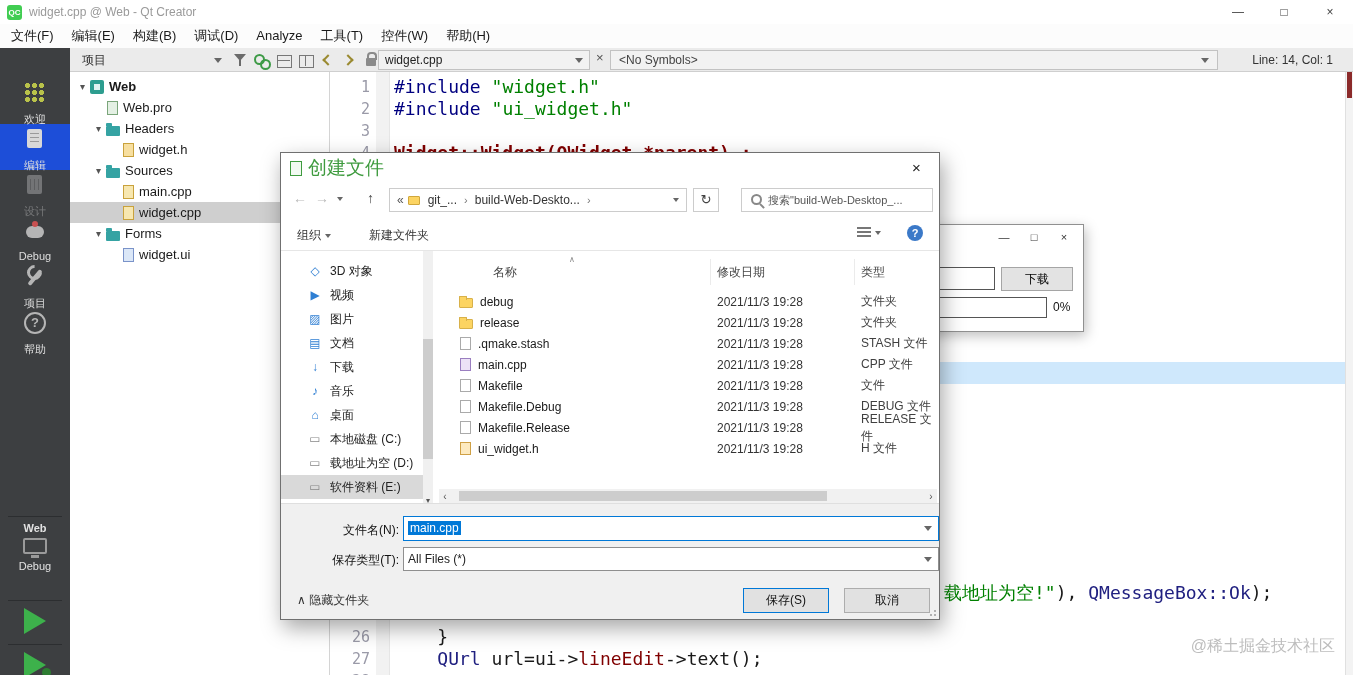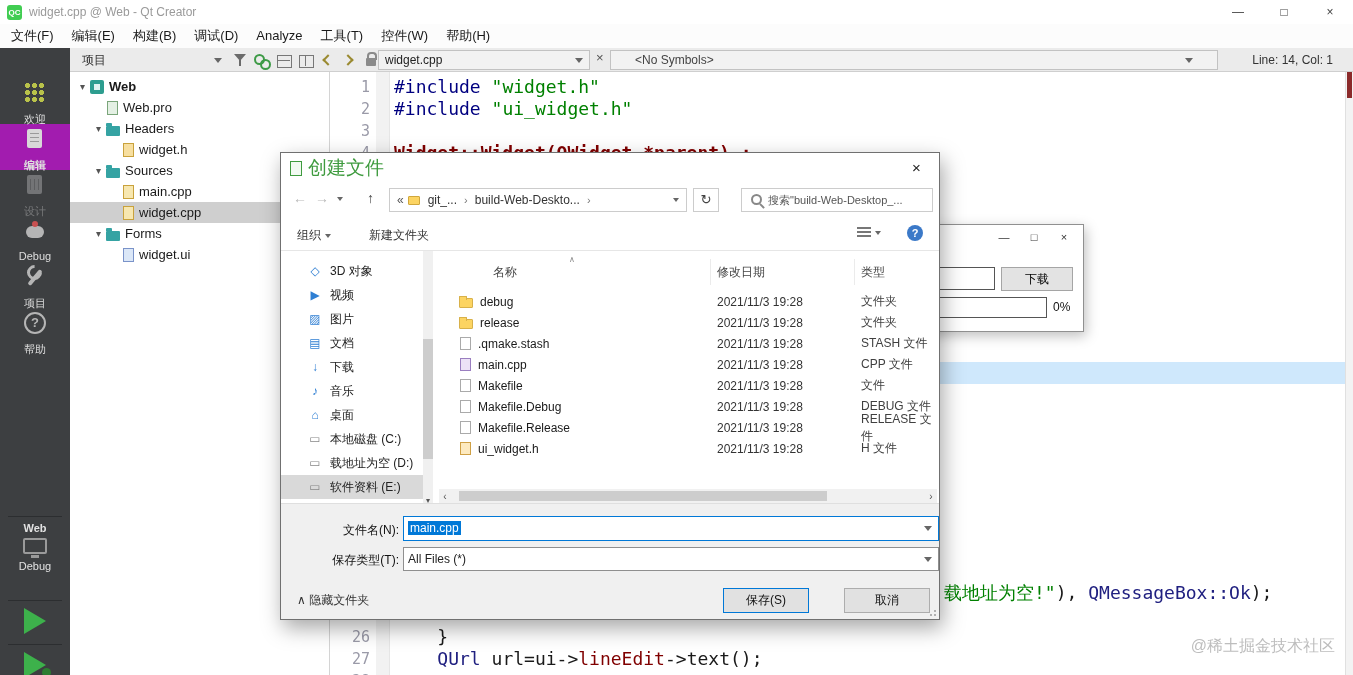--- a/index.html
+++ b/index.html
@@ -15,21 +15,21 @@
   .wc{width:46px;text-align:center;line-height:24px;color:#444;font-size:12px;}
 
   
   .menubar{position:absolute;left:0;top:24px;width:100%;height:24px;background:#fcfcfc;display:flex;align-items:center;padding-left:2px;}
   .menu-item{padding:0 9px;font-size:13px;color:#1a1a1a;line-height:24px;}
 
   
   .modebar{position:absolute;left:0;top:48px;width:70px;height:627px;background:#3d3f41;}
   .modes{padding-top:30px;}
   .mode{height:46px;padding-top:4px;text-align:center;color:#dedede;font-size:11px;}
-  .mode.active{background:#a21caf;font-weight:bold;}
+  .mode.active{background:#1d4ed8;}
   .mode.disabled{opacity:.35;}
   .mode-label{margin-top:8px;}
   .mi{width:22px;height:22px;margin:0 auto;position:relative;color:#b5b5b5;}
   .icon-welcome{background-image:radial-gradient(circle 2.5px at 3.5px 3.5px,#b9c24a 99%,transparent 100%);background-size:7px 7px;}
   .icon-edit::before{content:"";position:absolute;left:3px;top:1px;width:15px;height:19px;background:#d8d8d8;border-radius:2px;}
   .icon-edit::after{content:"";position:absolute;left:6px;top:5px;width:9px;height:11px;background:repeating-linear-gradient(#9a9a9a 0 1.5px,transparent 1.5px 4px);}
   .icon-design::before{content:"";position:absolute;left:3px;top:1px;width:15px;height:19px;background:#d8d8d8;border-radius:2px;}
   .icon-design::after{content:"";position:absolute;left:6px;top:5px;width:9px;height:11px;background:repeating-linear-gradient(90deg,#9a9a9a 0 1.5px,transparent 1.5px 4px);}
   .icon-debug::before{content:"";position:absolute;left:2px;top:6px;width:18px;height:12px;background:#b5b5b5;border-radius:7px;}
   .icon-debug::after{content:"";position:absolute;left:8px;top:1px;width:6px;height:6px;background:#c85050;border-radius:50%;}
@@ -64,21 +64,21 @@
   .split::before,.split2::before{content:"";position:absolute;left:1px;top:3px;width:13px;height:11px;border:1px solid #777;}
   .split::after{content:"";position:absolute;left:1px;top:8px;width:13px;height:1px;background:#777;}
   .split2::after{content:"";position:absolute;left:7px;top:3px;width:1px;height:11px;background:#777;}
   .nav-chev{position:absolute;top:8px;width:8px;height:8px;border-left:2px solid #9a8a30;border-bottom:2px solid #9a8a30;}
   .nav-chev.back{left:254px;transform:rotate(45deg);}
   .nav-chev.fwd{left:274px;transform:rotate(-135deg);}
   .lock{position:absolute;left:296px;top:10px;width:10px;height:8px;background:#8a8a8a;border-radius:1px;}
   .lock::before{content:"";position:absolute;left:1px;top:-6px;width:6px;height:6px;border:2px solid #8a8a8a;border-bottom:none;border-radius:4px 4px 0 0;}
   .file-combo{position:absolute;left:308px;top:2px;width:212px;height:20px;border:1px solid #c2c2c2;background:#f2f2f2;display:flex;align-items:center;justify-content:space-between;padding:0 6px;font-size:12px;color:#222;}
   .tb-close{position:absolute;left:526px;top:2px;font-size:13px;color:#555;}
-  .sym-combo{position:absolute;left:540px;top:2px;width:608px;height:20px;border:1px solid #c2c2c2;background:#f2f2f2;display:flex;align-items:center;justify-content:space-between;padding:0 24px;font-size:12px;color:#444;}
+  .sym-combo{position:absolute;left:540px;top:2px;width:608px;height:20px;border:1px solid #c2c2c2;background:#f2f2f2;display:flex;align-items:center;justify-content:space-between;padding:0 8px;font-size:12px;color:#444;}
   .cursor-pos{position:absolute;right:20px;top:5px;font-size:12px;color:#333;}
 
   
   .project-panel{position:absolute;left:70px;top:72px;width:260px;height:603px;background:#fff;border-right:1px solid #d4d4d4;}
   .tree{padding-top:4px;}
   .tree-row{display:flex;align-items:center;height:21px;font-size:13px;color:#1a1a1a;}
   .tree-row.selected{background:#cfcfcf;}
   .caret{width:13px;flex:none;color:#555;font-size:10px;text-align:center;}
   .ticon{width:14px;height:14px;margin:0 5px 0 1px;flex:none;position:relative;}
   .t-project{background:#2d9d8f;border-radius:2px;}
@@ -182,21 +182,21 @@
   .dlg-bottom{position:absolute;left:0;right:0;bottom:0;height:116px;background:#f0f0f0;border-top:1px solid #dfdfdf;}
   .flabel{position:absolute;width:92px;text-align:right;font-size:12px;color:#111;}
   .l1{left:26px;top:18px;}
   .l2{left:26px;top:48px;}
   .fcombo{position:absolute;left:122px;width:536px;background:#fff;font-size:12px;line-height:22px;padding-left:4px;}
   .fcombo.focus{top:12px;height:25px;border:1px solid var(--c-accent,#0078d7);}
   .fcombo.c2{top:43px;height:24px;border:1px solid #8f8f8f;}
   .sel{background:var(--c-selection,#0078d7);color:#fff;padding:0 2px;}
   .combo-arrow{position:absolute;right:1px;top:1px;bottom:1px;width:18px;display:flex;align-items:center;justify-content:center;}
   .btn{position:absolute;top:84px;width:86px;height:25px;background:#e1e1e1;font-size:12px;font-family:inherit;color:#111;}
-  .btn.save{left:442px;border:1px solid var(--c-accent,#0078d7);}
+  .btn.save{left:462px;border:1px solid var(--c-accent,#0078d7);}
   .btn.cancel{left:563px;border:1px solid #adadad;}
   .hidefold{position:absolute;left:16px;top:88px;font-size:12px;color:#333;}
   .grip{position:absolute;right:3px;bottom:3px;width:9px;height:9px;}
   .grip::after{content:"";position:absolute;right:0;bottom:0;width:2px;height:2px;background:#b0b0b0;box-shadow:-4px 0 0 #b0b0b0,0 -4px 0 #b0b0b0;}
 </style>
 </head>
 <body>
 
 <div id="app">
 

